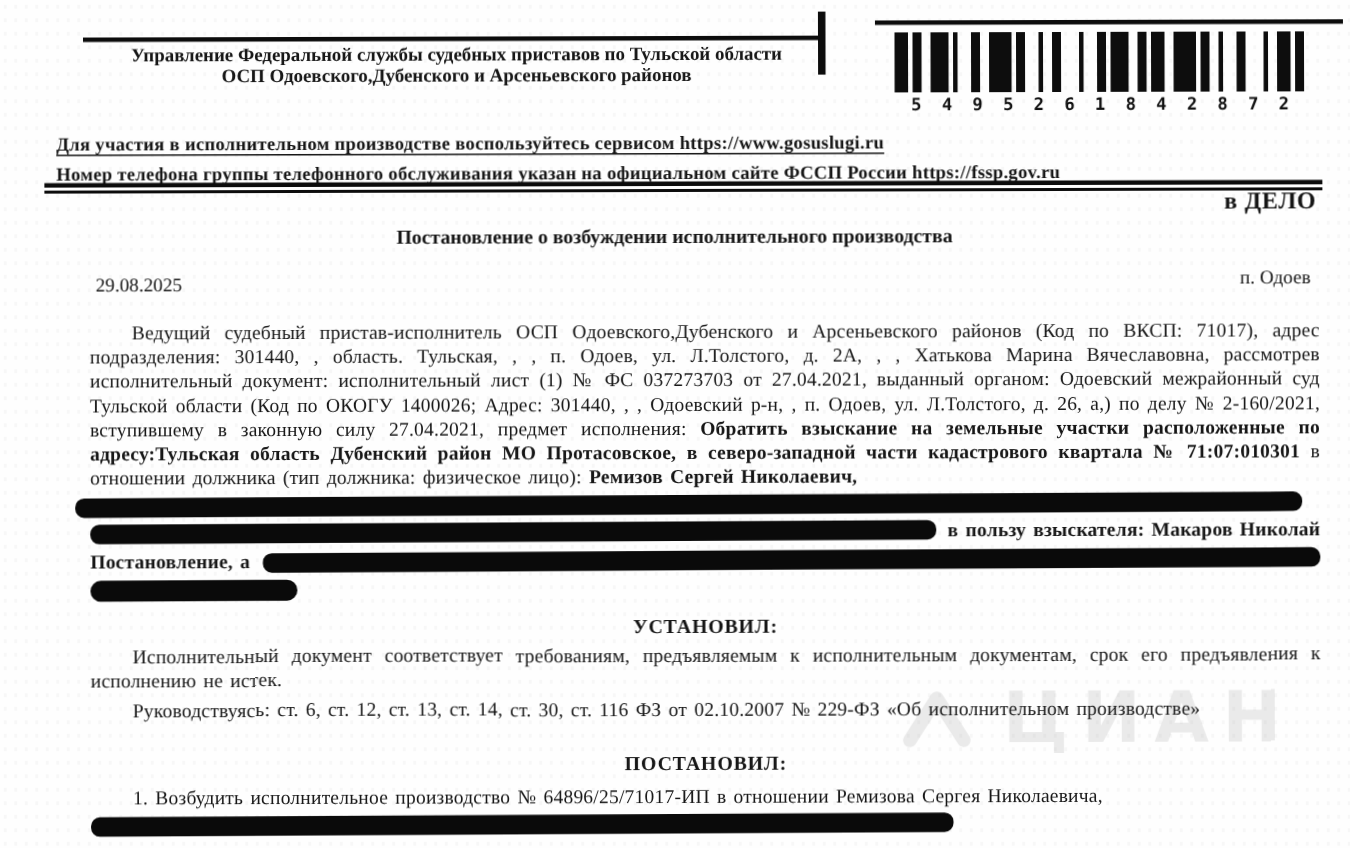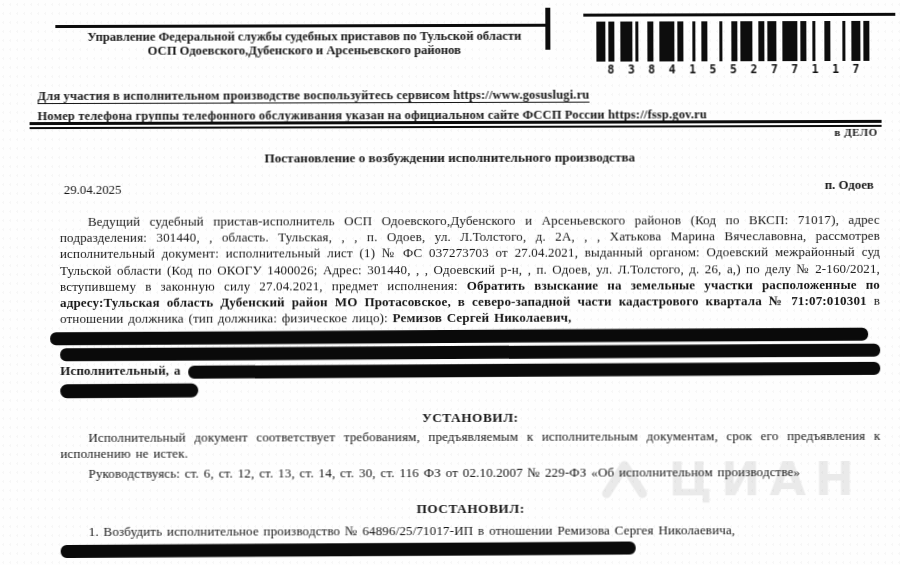--- a/index.html
+++ b/index.html
@@ -19,25 +19,25 @@
   .hdr-small{font-size:10.3px;margin-top:1px;}
   .vbar{position:absolute;left:546px;top:8px;width:5px;height:42px;background:#0c0c0c;}
   
   .barcode{position:absolute;left:597px;top:22px;width:281px;height:40px;display:flex;align-items:stretch;}
   .barcode div{height:100%;}
   .bc-digits{position:absolute;left:608px;top:63px;font-family:"DejaVu Sans Mono",monospace;
     font-weight:bold;font-size:11.5px;letter-spacing:13.5px;color:#111;}
   
   .notice{position:absolute;left:38px;font-weight:bold;font-size:12.4px;letter-spacing:0.2px;}
   .notice.u{text-decoration:underline;text-decoration-thickness:1px;text-underline-offset:3px;}
-  .in-delo{position:absolute;right:22px;top:127px;font-weight:bold;font-size:11px;letter-spacing:0.5px;}
+  .in-delo{position:absolute;right:22px;top:127px;font-weight:bold;font-size:16px;letter-spacing:0.5px;}
   
   .doc-title{position:absolute;left:0;top:150px;width:100%;text-align:center;font-weight:bold;font-size:13.2px;}
   .date{position:absolute;left:64px;top:182px;font-size:12.8px;}
-  .place{position:absolute;right:26px;top:179px;font-weight:bold;font-size:12.8px;text-align:center;}
+  .place{position:absolute;right:26px;top:179px;font-weight:normal;font-size:12.8px;text-align:center;}
   
   .body-block{position:absolute;left:60px;width:820px;font-size:13px;line-height:16.2px;
     letter-spacing:0.15px;word-spacing:1.4px;text-align:justify;}
   .b1{top:213px;}
   .b2{top:410px;}
   .b3{top:501px;}
   .indent{text-indent:28px;}
   .bold{font-weight:bold;}
   .center-head{text-align:center;font-weight:bold;font-size:13.2px;letter-spacing:0.6px;}
   
@@ -106,44 +106,45 @@
       <div style="width: 9px; background: transparent;"></div>
       <div style="width: 6px; background: rgb(13, 13, 13);"></div>
       <div style="width: 12px; background: transparent;"></div>
       <div style="width: 3px; background: rgb(13, 13, 13);"></div>
       <div style="width: 6px; background: transparent;"></div>
       <div style="width: 9px; background: rgb(13, 13, 13);"></div>
       <div style="width: 3px; background: transparent;"></div>
       <div style="width: 6px; background: rgb(13, 13, 13);"></div>
       <div style="width: 6px; background: transparent;"></div>
     </div>
-  <div class="bc-digits">8384155277117</div>
+  <div class="bc-digits">5495261842872</div>
 
   <div class="notice u" style="top:88px;">Для участия в исполнительном производстве воспользуйтесь сервисом https://www.gosuslugi.ru</div>
   <div class="notice" style="top:108px;">Номер телефона группы телефонного обслуживания указан на официальном сайте ФССП России https://fssp.gov.ru</div>
 
   <div class="rule" style="left:30px;top:121px;width:852px;height:2.5px;"></div>
   <div class="rule" style="left:30px;top:126px;width:852px;height:2px;"></div>
   <div class="in-delo">в ДЕЛО</div>
 
   <div class="doc-title">Постановление о возбуждении исполнительного производства</div>
-  <div class="date">29.04.2025</div>
+  <div class="date">29.08.2025</div>
   <div class="place">п. Одоев</div>
 
   <div class="body-block b1">
     <div class="indent"><span>Ведущий судебный пристав-исполнитель ОСП Одоевского,Дубенского и Арсеньевского районов (Код по ВКСП: 71017), адрес подразделения: 301440, , область. Тульская, , , п. Одоев, ул. Л.Толстого, д. 2А, , , Хатькова Марина Вячеславовна, рассмотрев исполнительный документ: исполнительный лист (1) № ФС 037273703 от 27.04.2021, выданный органом: Одоевский межрайонный суд Тульской области (Код по ОКОГУ 1400026; Адрес: 301440, , , Одоевский р-н, , п. Одоев, ул. Л.Толстого, д. 26, а,) по делу № 2-160/2021, вступившему в законную силу 27.04.2021, предмет исполнения: </span><span class="bold">Обратить взыскание на земельные участки расположенные по адресу:Тульская область Дубенский район МО Протасовское, в северо-западной части кадастрового квартала № 71:07:010301 </span><span>в отношении должника (тип должника: физическое лицо): </span><span class="bold">Ремизов Сергей Николаевич,</span></div>
 
     <div class="redact bar-full"></div>
 
     <div class="bar-row">
       <div class="redact bar-grow"></div>
+      <span class="bold nowrap">в пользу взыскателя: Макаров Николай</span>
     </div>
 
     <div class="bar-row">
-      <span class="bold nowrap">Исполнительный, а</span>
+      <span class="bold nowrap">Постановление, а</span>
       <div class="redact bar-grow"></div>
     </div>
 
     <div class="redact bar-small"></div>
   </div>
 
   <div class="body-block b2">
     <div class="center-head">УСТАНОВИЛ:</div>
     <div class="indent" style="margin-top:3px;">Исполнительный документ соответствует требованиям, предъявляемым к исполнительным документам, срок его предъявления к исполнению не истек.</div>
     <div class="indent" style="margin-top:3px;">Руководствуясь: ст. 6, ст. 12, ст. 13, ст. 14, ст. 30, ст. 116 ФЗ от 02.10.2007 № 229-ФЗ «Об исполнительном производстве»</div>

